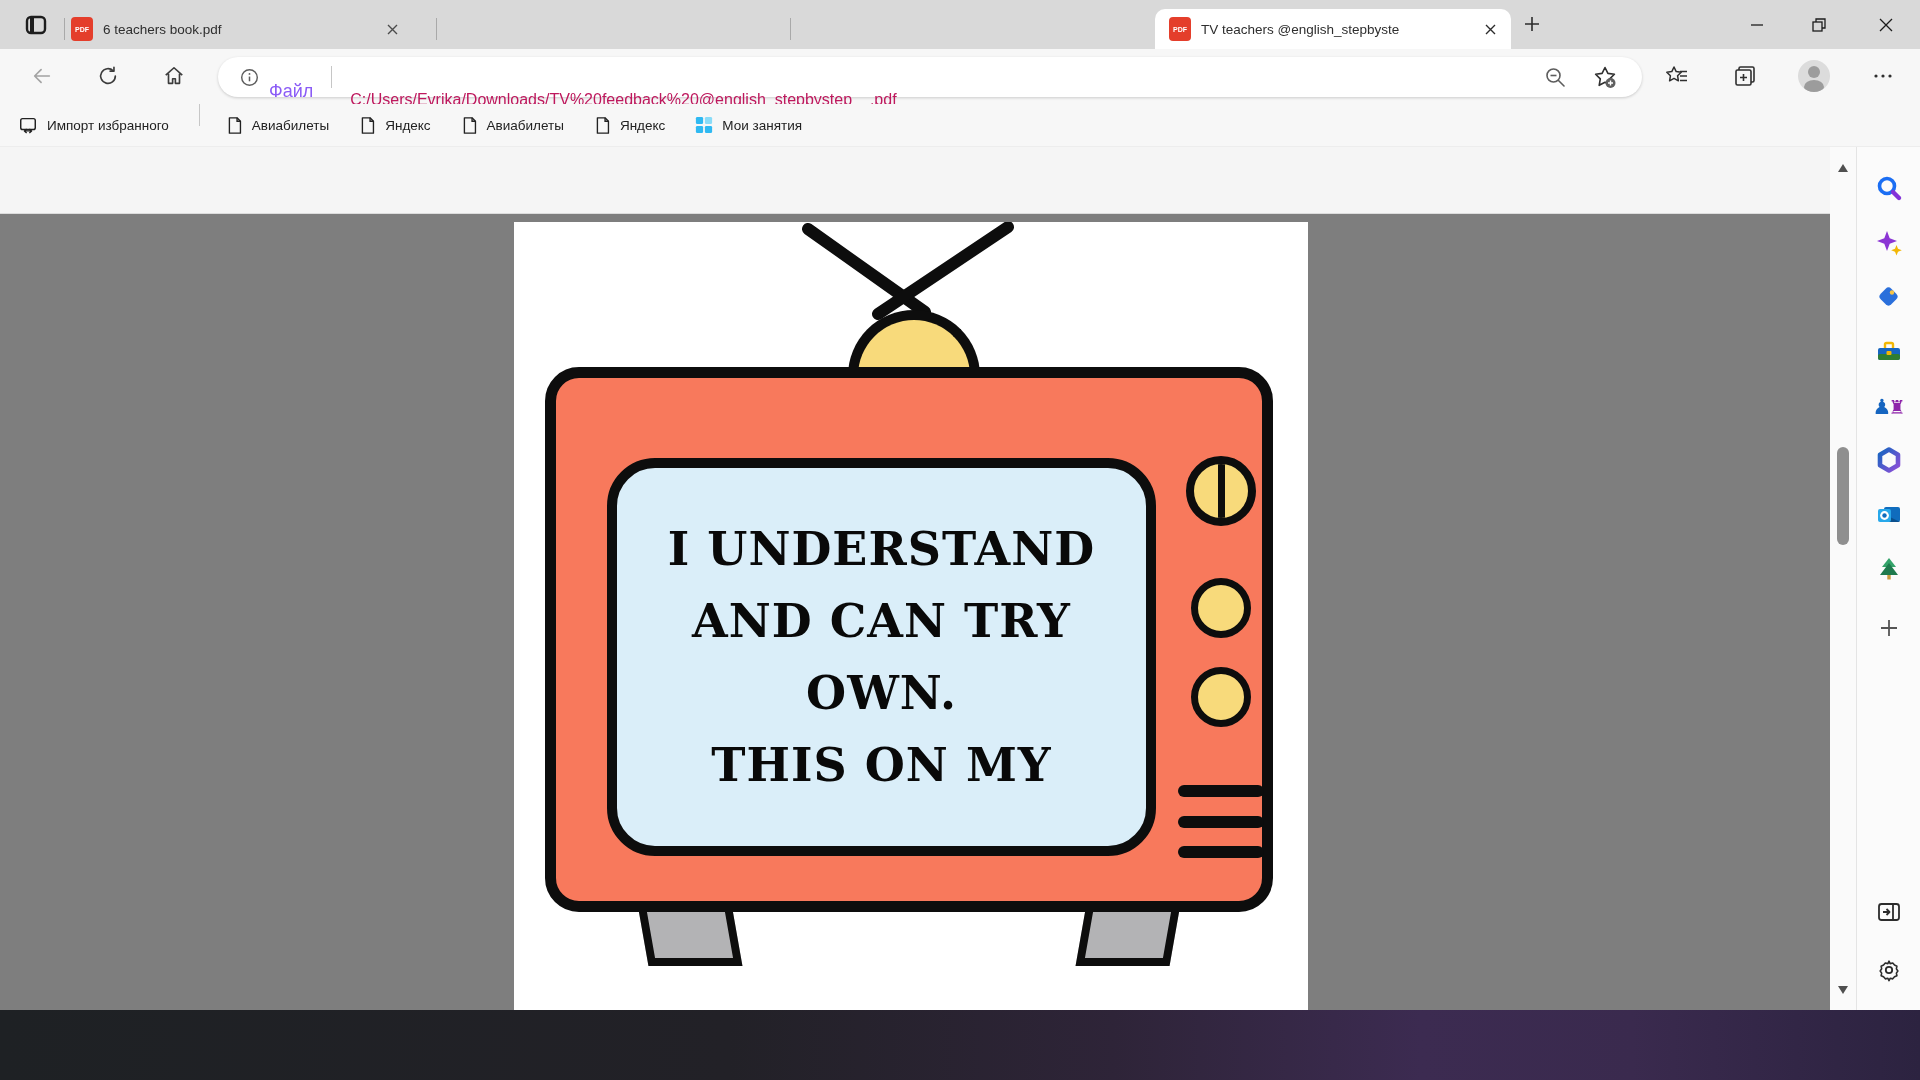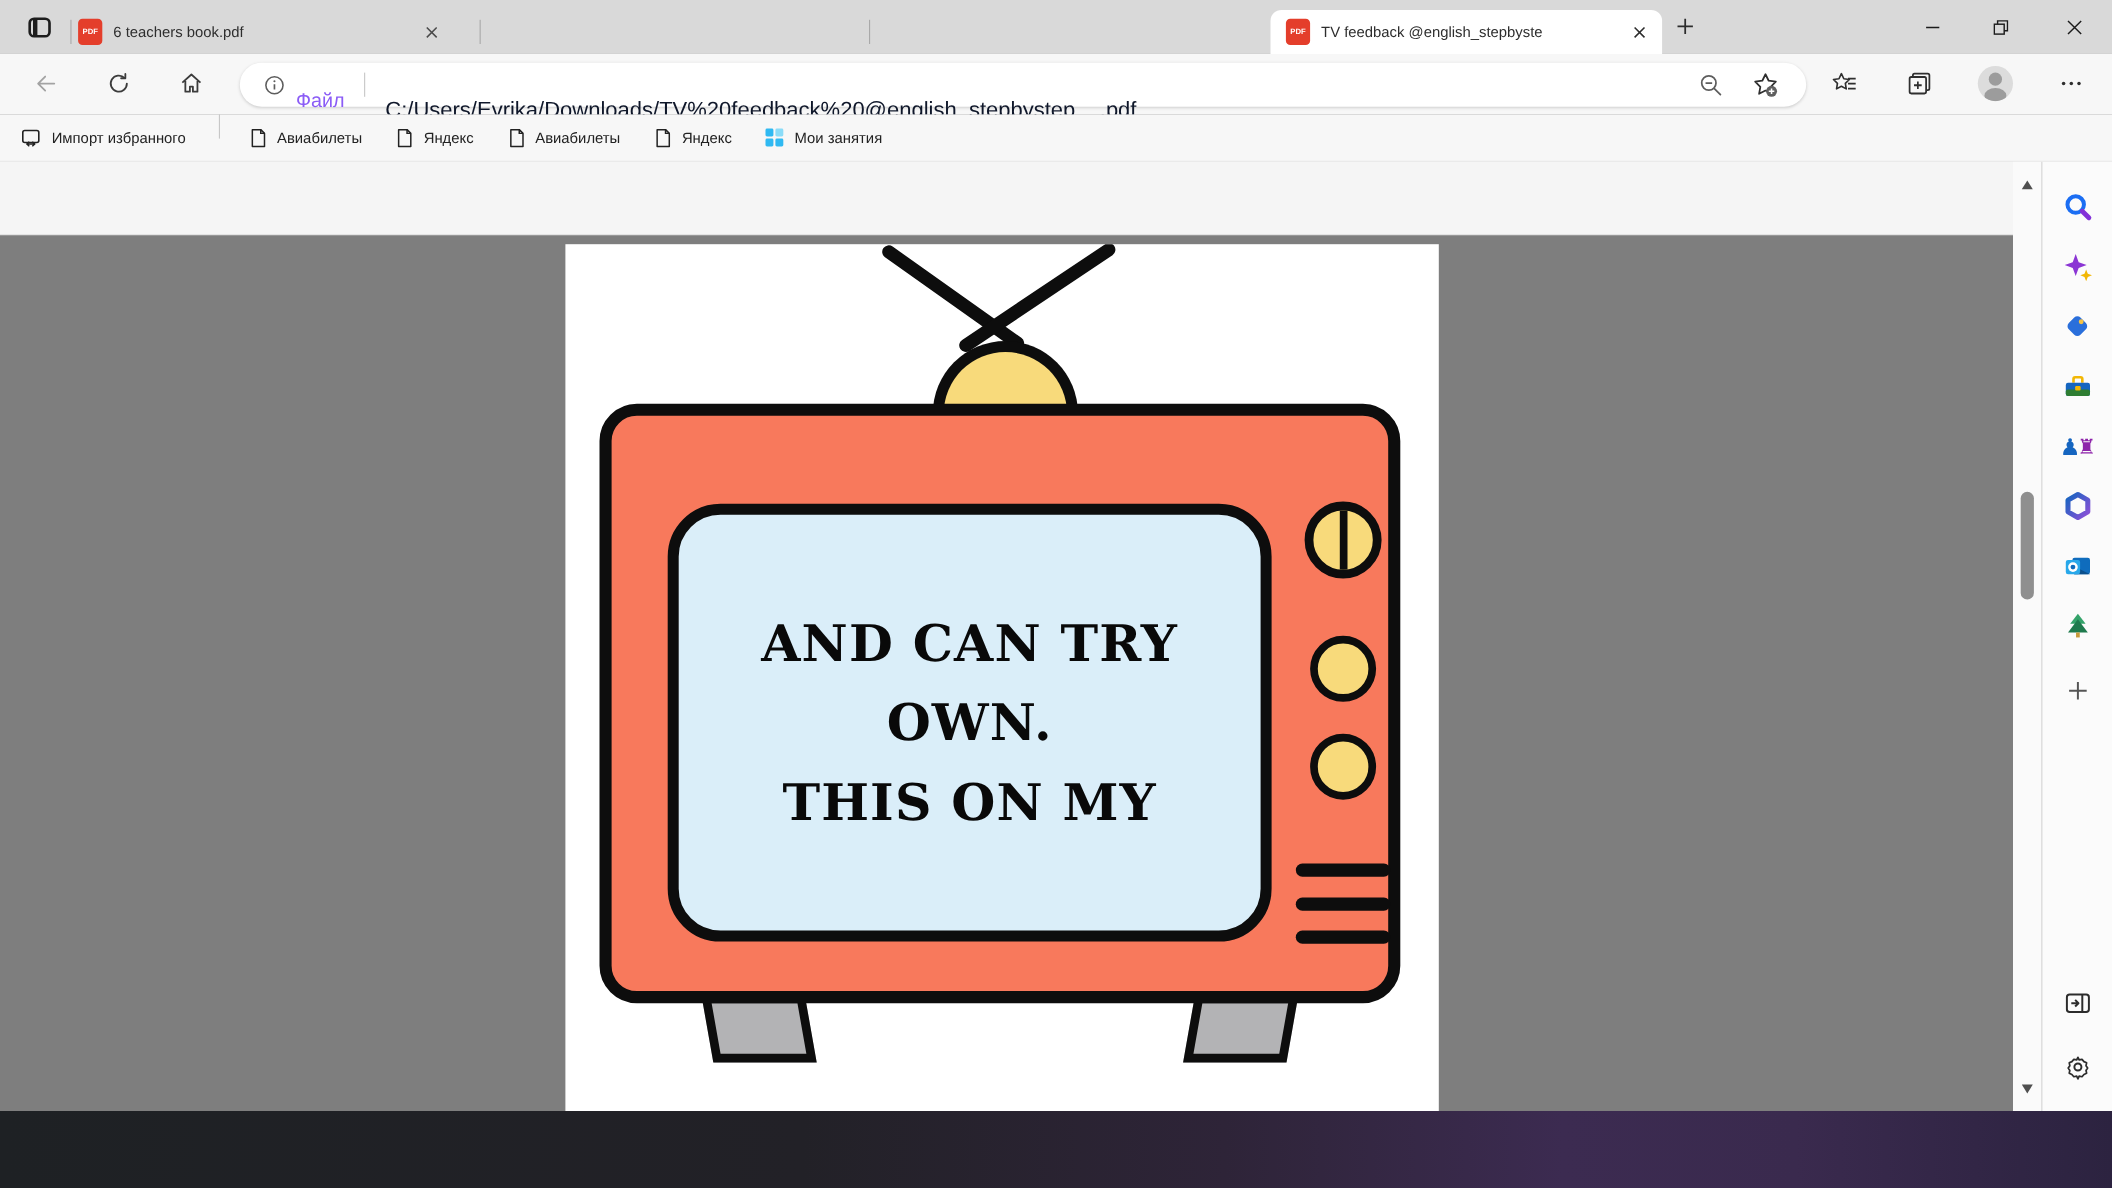--- a/index.html
+++ b/index.html
@@ -14,21 +14,21 @@
   .tab.active { background:#ffffff; border-radius:10px 10px 0 0; }
   .tab-label { flex:1; font-size:13.5px; color:#2e2e2e; white-space:nowrap; overflow:hidden; margin-left:10px; }
   .tab-div { position:absolute; top:18px; width:1px; height:22px; background:#a9a9a9; }
   .pdfbadge { width:22px; height:24px; background:#e43e2b; border-radius:4px; color:#fff; font-size:7px; font-weight:bold; display:flex; align-items:center; justify-content:center; flex:0 0 auto; }
   .closex { width:26px; height:26px; display:flex; align-items:center; justify-content:center; border-radius:4px; flex:0 0 auto; }
   .wbtn { position:absolute; top:0; height:49px; display:flex; align-items:center; justify-content:center; }
 
   
   .addrbar { position:absolute; left:0; top:49px; width:1920px; height:55px; background:#f7f7f7; }
   .pill { position:absolute; left:218px; top:8px; width:1424px; height:40px; background:#fff; border-radius:20px; box-shadow:0 1px 3px rgba(0,0,0,.18); display:flex; align-items:center; }
-  .urltext { font-size:20px; color:#0f172a; white-space:nowrap;margin-top:46px; }
+  .urltext { font-size:16px; color:#be185d; white-space:nowrap;margin-top:46px; }
   .ibtn { display:flex; align-items:center; justify-content:center; }
 
   
   .bmbar { position:absolute; left:0; top:104px; width:1920px; height:43px; background:#f7f7f7; border-bottom:1px solid #ededed; display:flex; padding-left:18px; }
   .bmitem { display:flex; align-items:center; gap:9px; margin-right:30px; font-size:13.5px; color:#222; }
   .bmsep { width:1px; height:22px; background:#c7c7c7; margin-right:26px; }
 
   
   .pdfbar { position:absolute; left:0; top:147px; width:1830px; height:67px; background:#f5f5f5; border-bottom:1px solid #dcdcdc; }
   .tbtn { position:absolute; top:160px; width:40px; height:40px; display:flex; align-items:center; justify-content:center; border-radius:4px; }
@@ -87,21 +87,21 @@
           </svg>
         </span>
     </div>
     <div class="tab-div" style="left:436px;"></div>
 
     <div class="tab-div" style="left:790px;"></div>
 
 
     <div class="tab active" style="left:1155px;">
       <span class="pdfbadge">PDF</span>
-      <span class="tab-label">TV feedback @english_stepbyste</span>
+      <span class="tab-label">TV teachers @english_stepbyste</span>
       <span class="closex">
           <svg width="11" height="11" viewBox="0 0 11 11">
             <path d="M1 1l9 9M10 1l-9 9" stroke="#2c2c2c" stroke-width="1.4"></path>
           </svg>
         </span>
     </div>
 
     <div class="abs" style="left:1522px;top:14px;">
       <svg width="20" height="20" viewBox="0 0 20 20">
           <path d="M10 3v14M3 10h14" stroke="#2c2c2c" stroke-width="1.6"></path>
@@ -379,20 +379,21 @@
         <path d="M24 7L141 90" stroke="#0d0d0d" stroke-width="12" stroke-linecap="round" fill="none"></path>
         <path d="M224 5L94 92" stroke="#0d0d0d" stroke-width="12" stroke-linecap="round" fill="none"></path>
       </svg>
       <div class="dome"></div>
 
       <div class="tvleg" style="left:129px;transform:skewX(10deg);"></div>
       <div class="tvleg" style="left:567px;transform:skewX(-10deg);"></div>
 
       <div class="tvbody">
         <div class="tvscreen">
+          <div class="tvline">I understand</div>
           <div class="tvline">and can try</div>
           <div class="tvline">own.</div>
           <div class="tvline">this on my</div>
         </div>
         <div class="dial">
             <div class="dialline"></div>
           </div>
         <div class="knob" style="top:200px;"></div>
         <div class="knob" style="top:289px;"></div>
         <div class="sbar" style="top:407px;"></div>

